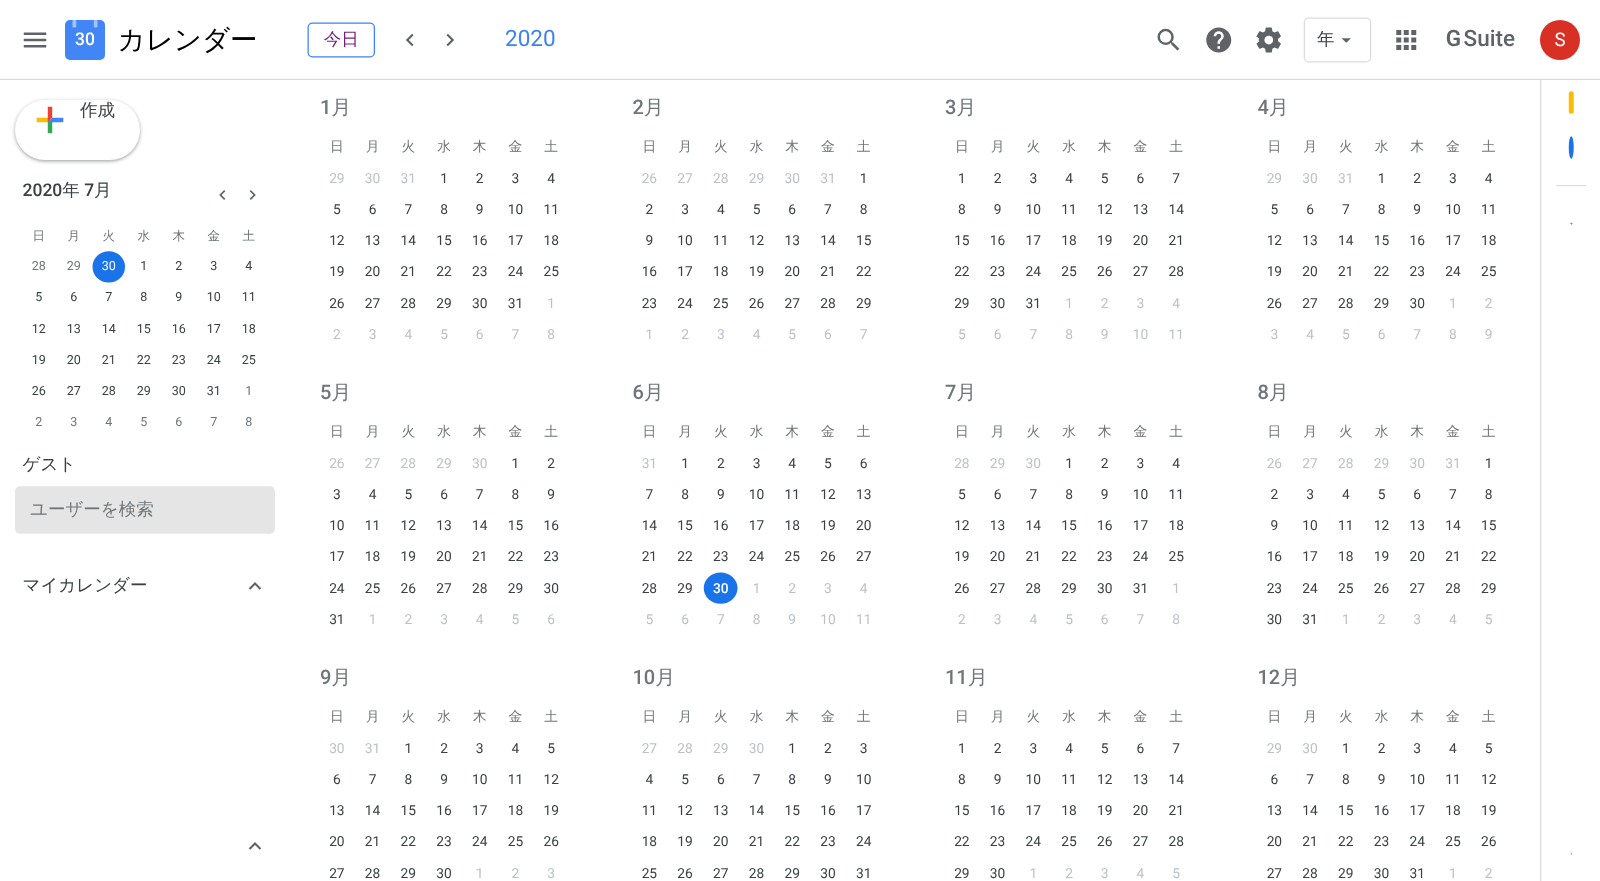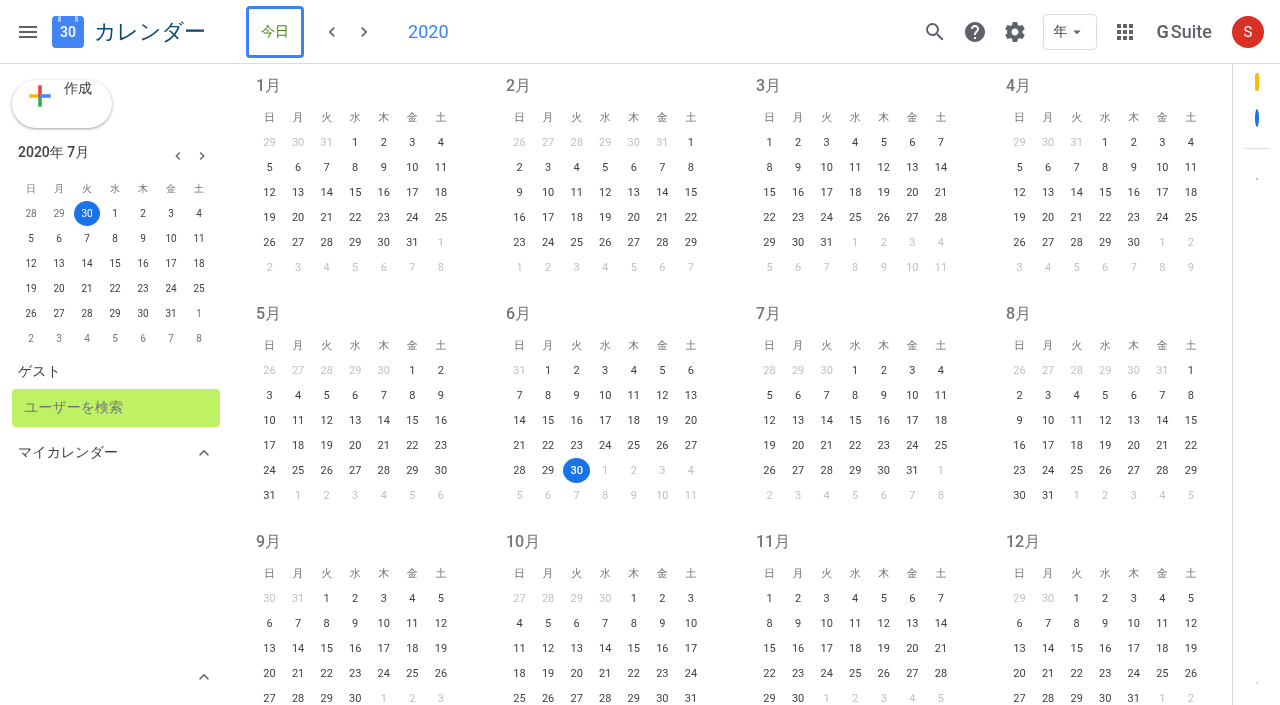--- a/index.html
+++ b/index.html
@@ -3,22 +3,22 @@
 <meta charset="utf-8">
 <style>
 *{box-sizing:border-box;margin:0;padding:0}
 body{font-family:"Google Sans",Roboto,Arial,sans-serif;color:#3c4043;background:#fff;height:705px;width:1280px;overflow:hidden}
 .header{height:64px;display:flex;align-items:center;padding:8px;border-bottom:1px solid #dadce0}
 .icon-btn{width:40px;height:40px;border-radius:50%;display:flex;align-items:center;justify-content:center;cursor:pointer;border:none;background:none}
 .menu-icon{width:24px;height:24px;fill:#5f6368}
 .logo-box{width:32px;height:32px;background:#4285f4;color:#fff;font-size:14px;font-weight:500;border-radius:4px;display:flex;align-items:center;justify-content:center;margin:0 4px;position:relative}
 .logo-box::before{content:"";position:absolute;top:0;left:6px;width:3px;height:6px;background:#a1c2fa;border-radius:1px}
 .logo-box::after{content:"";position:absolute;top:0;right:6px;width:3px;height:6px;background:#a1c2fa;border-radius:1px}
-.app-name{font-size:22px;color:#0c4a6e;margin-left:6px;margin-right:40px}
-.today-btn{border:3px solid #3b82f6;border-radius:4px;height:52px;padding:0 12px;font-size:14px;color:#4d7c0f;background:#fff;cursor:pointer;margin-right:12px}
+.app-name{font-size:22px;color:#000000;margin-left:6px;margin-right:40px}
+.today-btn{border:1px solid #3b82f6;border-radius:4px;height:28px;padding:0 12px;font-size:14px;color:#701a75;background:#fff;cursor:pointer;margin-right:12px}
 .nav-arrow{width:32px;height:32px;display:flex;align-items:center;justify-content:center;cursor:pointer;border-radius:50%}
 .year-label{font-size:18px;color:#3b82f6;margin-left:28px;flex:1}
 .view-switcher{border:1px solid #dadce0;border-radius:4px;height:36px;padding:0 10px;font-size:14px;color:#3c4043;display:flex;align-items:center;cursor:pointer;margin:0 8px;background:#fff}
 .gsuite-logo{font-size:18px;font-weight:500;color:#5f6368;margin:0 12px;display:flex;align-items:center;gap:2px}
 .gsuite-g{color:#5f6368;font-weight:600}
 .avatar{width:32px;height:32px;border-radius:50%;background:#d93025;color:#fff;display:flex;align-items:center;justify-content:center;font-size:15px;margin:0 8px;cursor:pointer}
 .body{display:flex;height:641px}
 .sidebar{width:232px;padding:12px 8px}
 .create-btn{display:inline-flex;align-items:flex-start;height:48px;border-radius:24px;padding:0 20px 0 12px;box-shadow:0 1px 2px 0 rgba(60,64,67,.3),0 1px 3px 1px rgba(60,64,67,.15);background:#fff;cursor:pointer;margin:4px 0 16px 4px}
 .plus-icon{width:32px;height:32px;margin-right:8px}
@@ -26,21 +26,21 @@
 .mini-cal{padding:0 10px}
 .mini-head{display:flex;align-items:flex-start;font-size:14px;color:#3c4043;font-weight:500;margin-bottom:8px}
 .mini-head span{flex:1}
 .mini-grid{display:grid;grid-template-columns:repeat(7,1fr);gap:0}
 .mini-cell{width:26px;height:25px;font-size:10px;display:flex;align-items:center;justify-content:center;color:#3c4043;border-radius:50%;cursor:pointer}
 .mini-cell.dim{color:#70757a}
 .mini-cell.head{color:#70757a;font-weight:400;cursor:default}
 .mini-cell.today{background:#1a73e8;color:#fff}
 .section-head{font-size:14px;color:#3c4043;padding:12px 10px 8px;display:flex;align-items:center}
 .section-head span{flex:1}
-.guest-search{background:#bef264;border-radius:4px;padding:10px 12px;font-size:14px;color:#70757a;margin:0 4px 4px;cursor:text}
+.guest-search{background:#e5e5e5;border-radius:4px;padding:10px 12px;font-size:14px;color:#70757a;margin:0 4px 20px;cursor:text}
 .main{flex:1;position:relative;overflow:auto;padding:12px 24px}
 .main::-webkit-scrollbar{width:12px}
 .main::-webkit-scrollbar-track{background:#fff}
 .main::-webkit-scrollbar-thumb{background:#dadce0;border-radius:6px;border:2px solid #fff}
 .year-grid{display:grid;grid-template-columns:repeat(4,1fr);gap:24px 48px}
 .month{width:200px}
 .month-name{font-size:16px;color:#70757a;font-weight:500;margin-bottom:8px}
 .month-grid{display:grid;grid-template-columns:repeat(7,1fr)}
 .mc{width:27px;height:25px;font-size:11px;display:flex;align-items:center;justify-content:center;color:#3c4043;border-radius:50%;cursor:pointer}
 .mc.dim{color:#bdc1c6}

